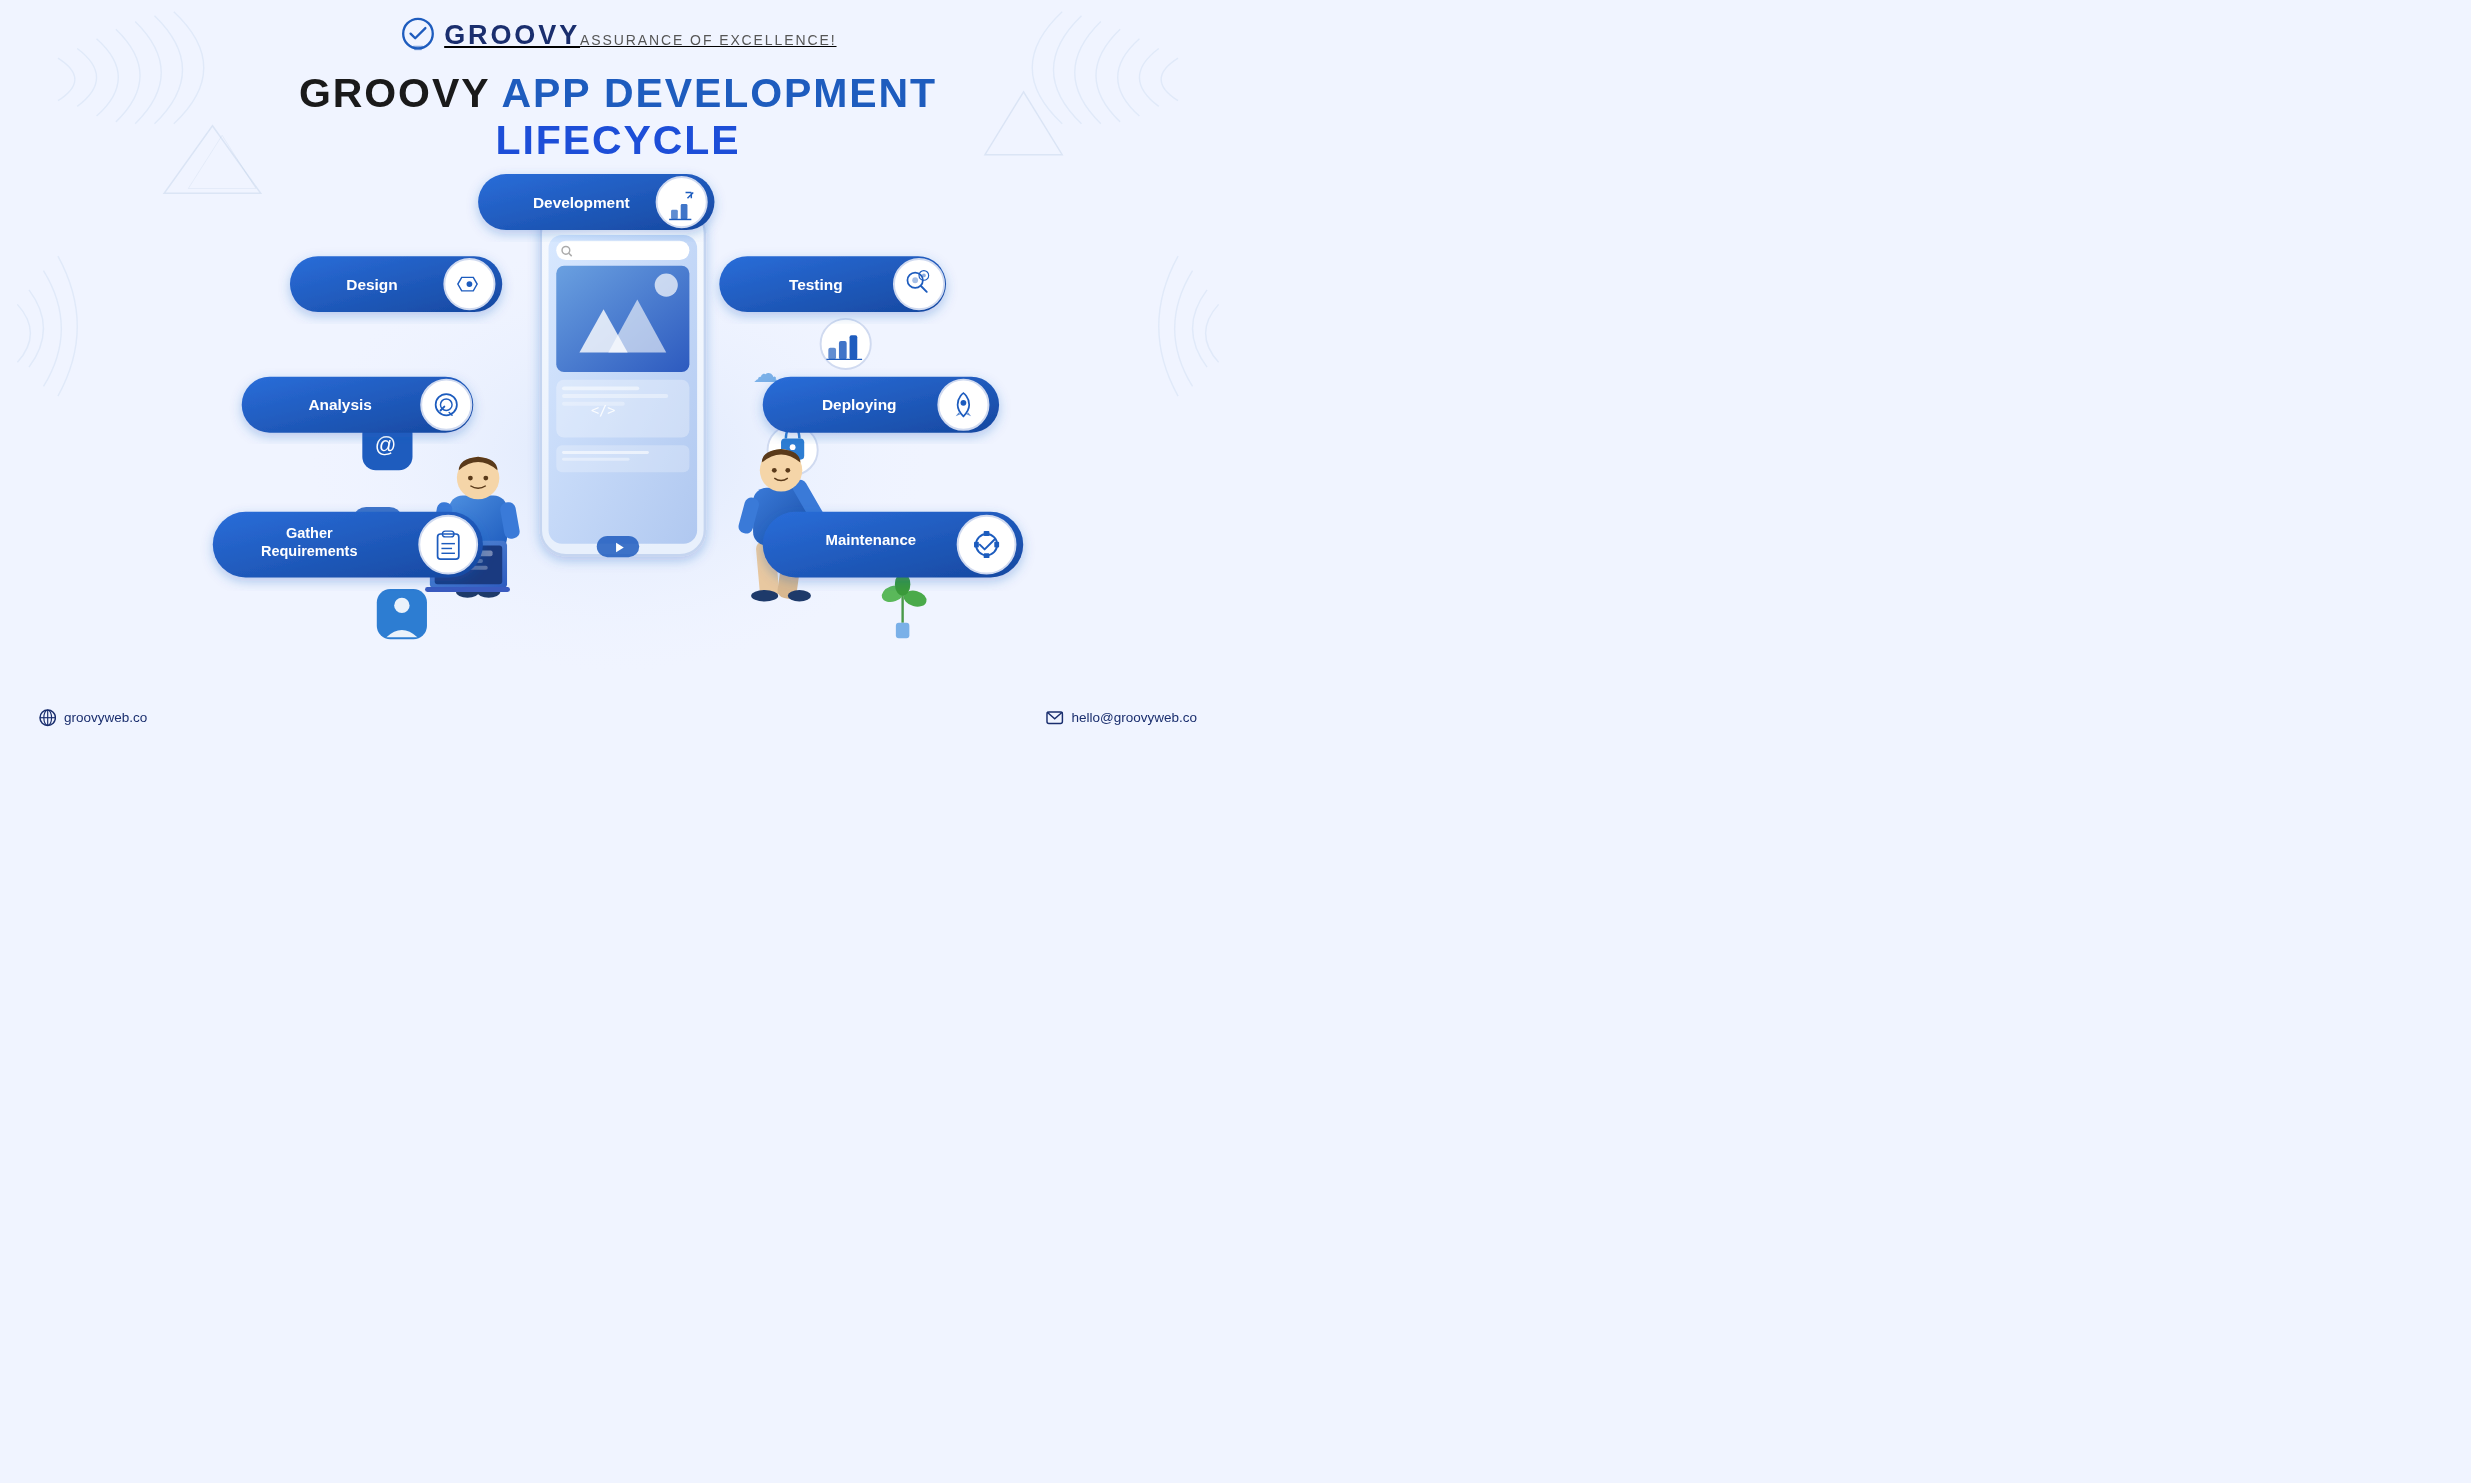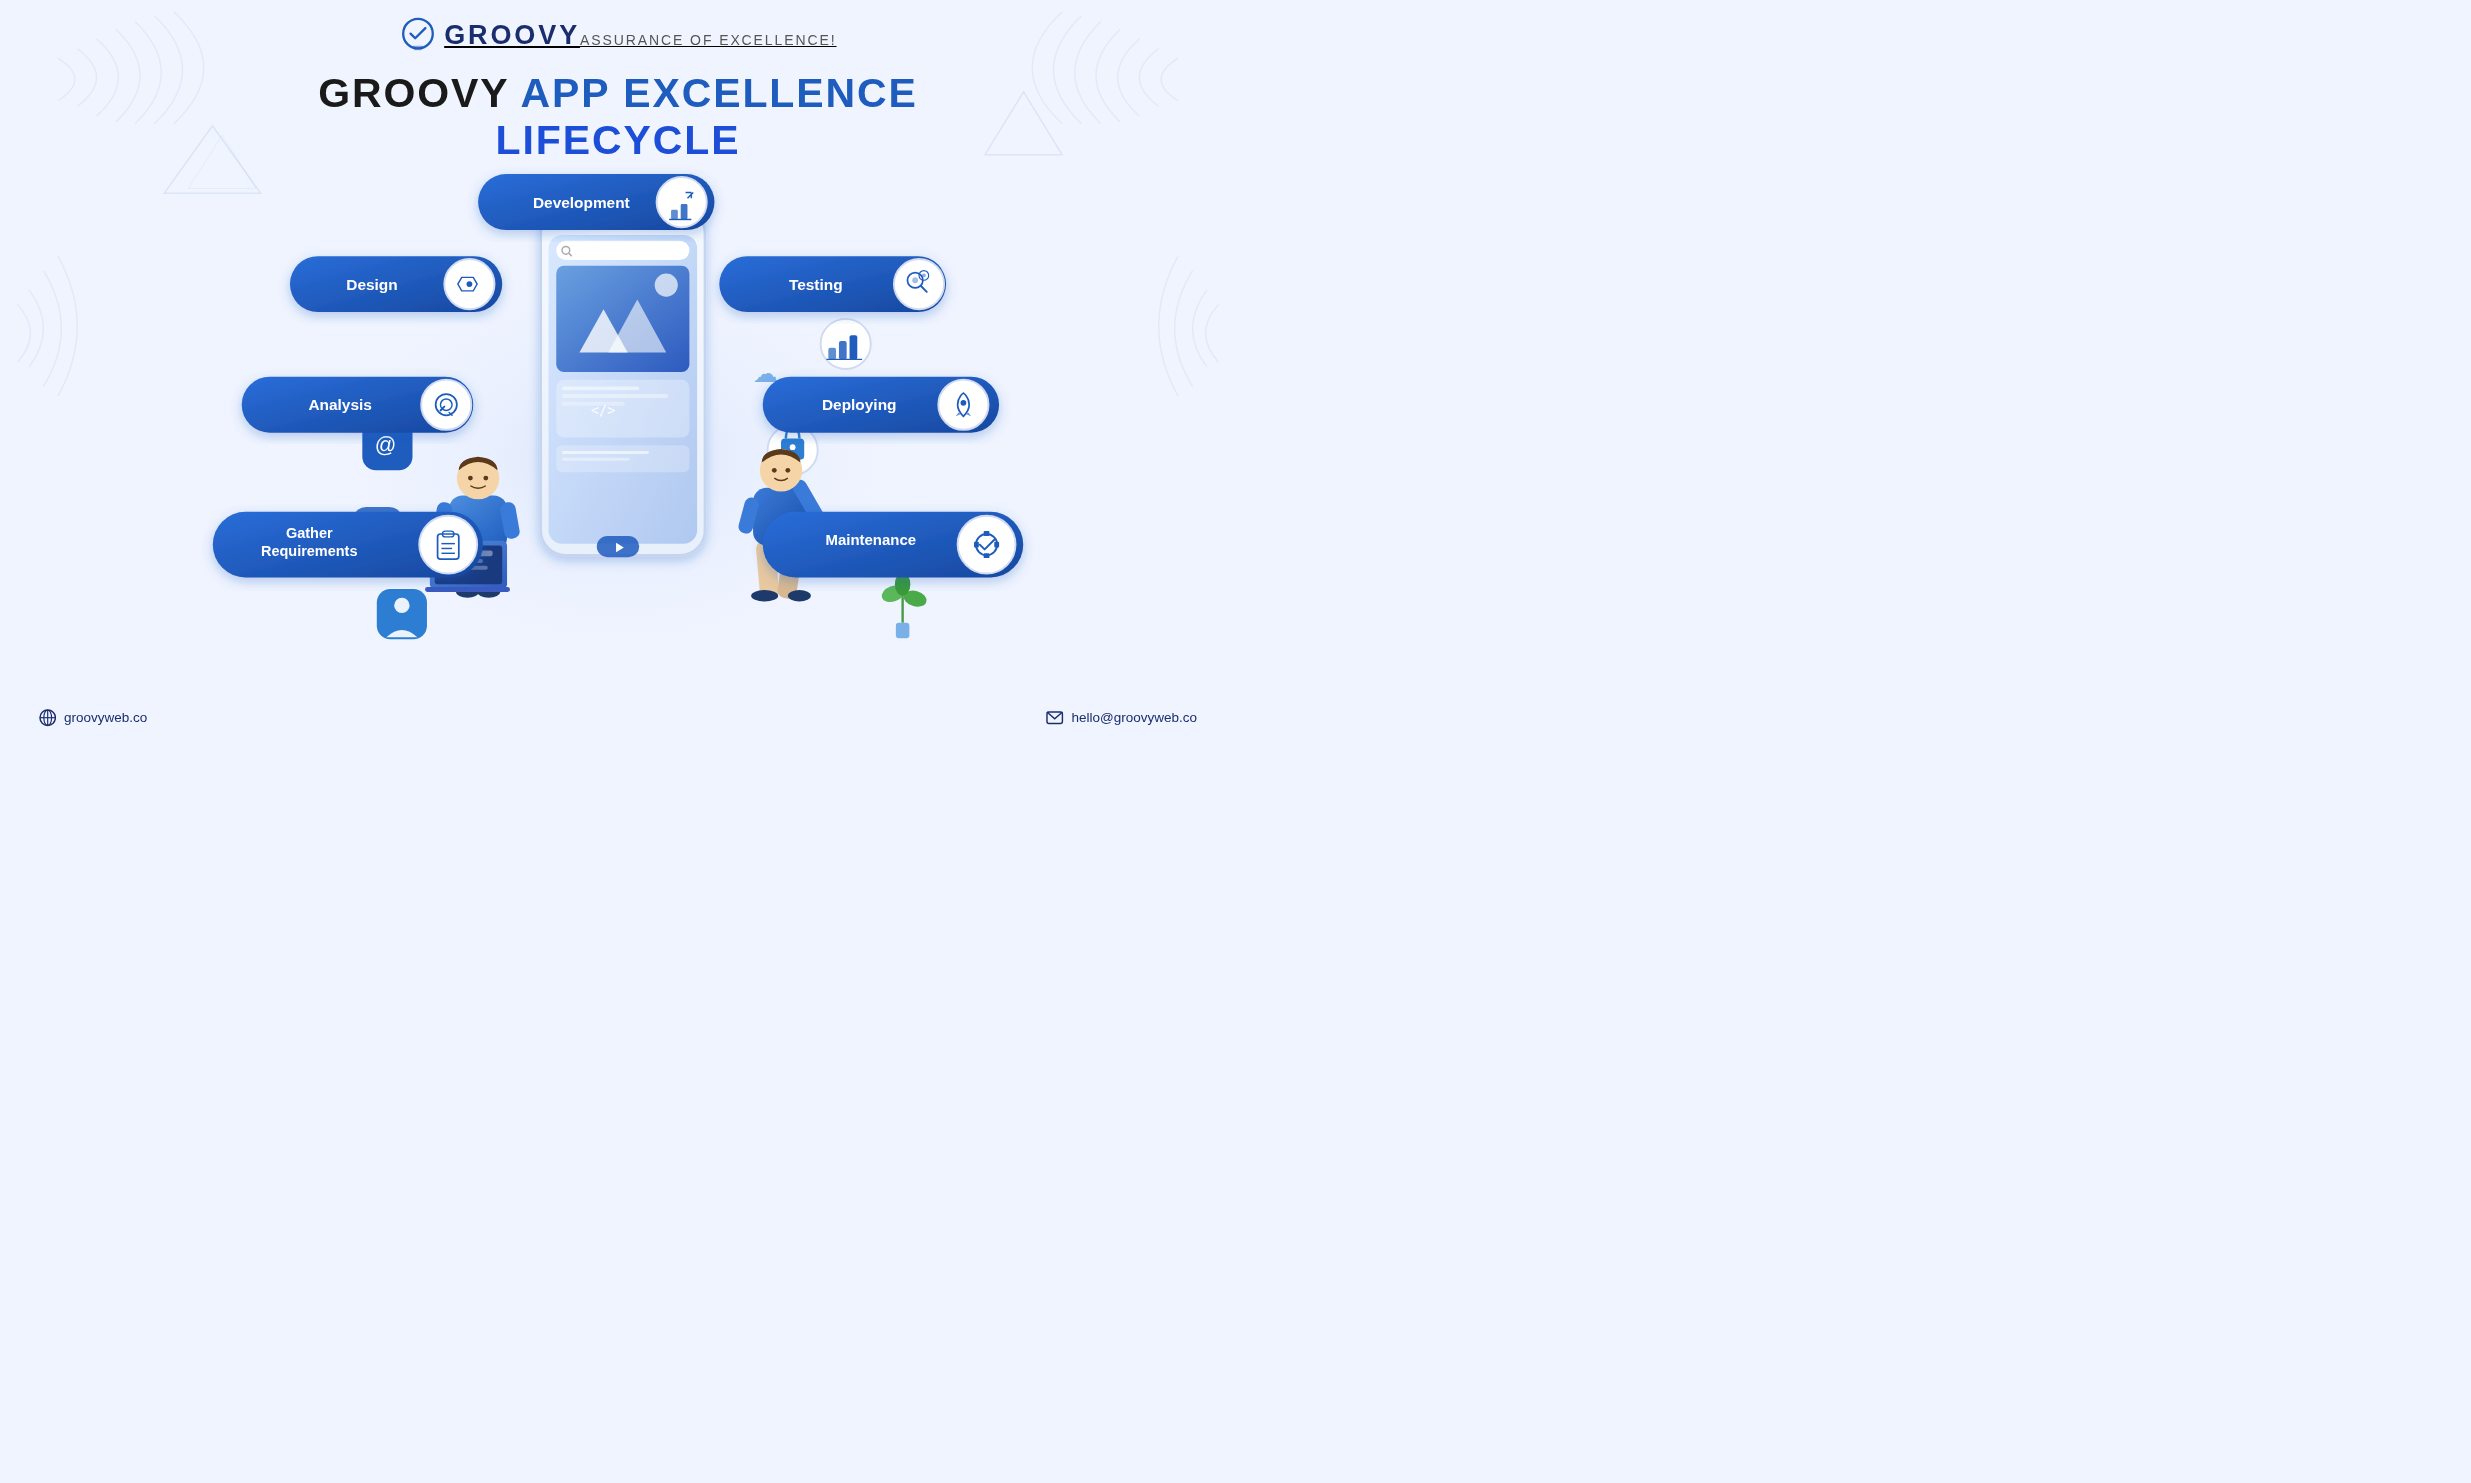--- a/index.html
+++ b/index.html
@@ -146,21 +146,21 @@
       <rect x="14" y="31" width="12" height="3" rx="1.5" fill="#1e5cbe" opacity="0.5"></rect>
       <rect x="16" y="34" width="8" height="2" rx="1" fill="#1e5cbe" opacity="0.4"></rect>
     </svg>
     <span class="logo-text-groovy">GROOVY</span>
   </div>
   <span class="logo-tagline">ASSURANCE OF EXCELLENCE!</span>
 </div>
 
 <div class="main-title">
   <div class="title-line1">
-    <span class="black">GROOVY</span><span class="blue"> APP EXCELLENCE</span>
+    <span class="black">GROOVY</span><span class="blue"> APP DEVELOPMENT</span>
   </div>
   <div class="title-line2">LIFECYCLE</div>
 </div>
 
 <svg style="position:absolute;top:150px;left:50%;transform:translateX(-50%);width:869px;height:521px;" viewBox="0 0 900 540">
 
   <ellipse cx="450" cy="320" rx="320" ry="220" fill="url(#bgGlow)" opacity="0.6"></ellipse>
   <defs>
     <radialGradient id="bgGlow" cx="50%" cy="50%" r="50%">
       <stop offset="0%" stop-color="#c5d8f8" stop-opacity="0.8"></stop>

